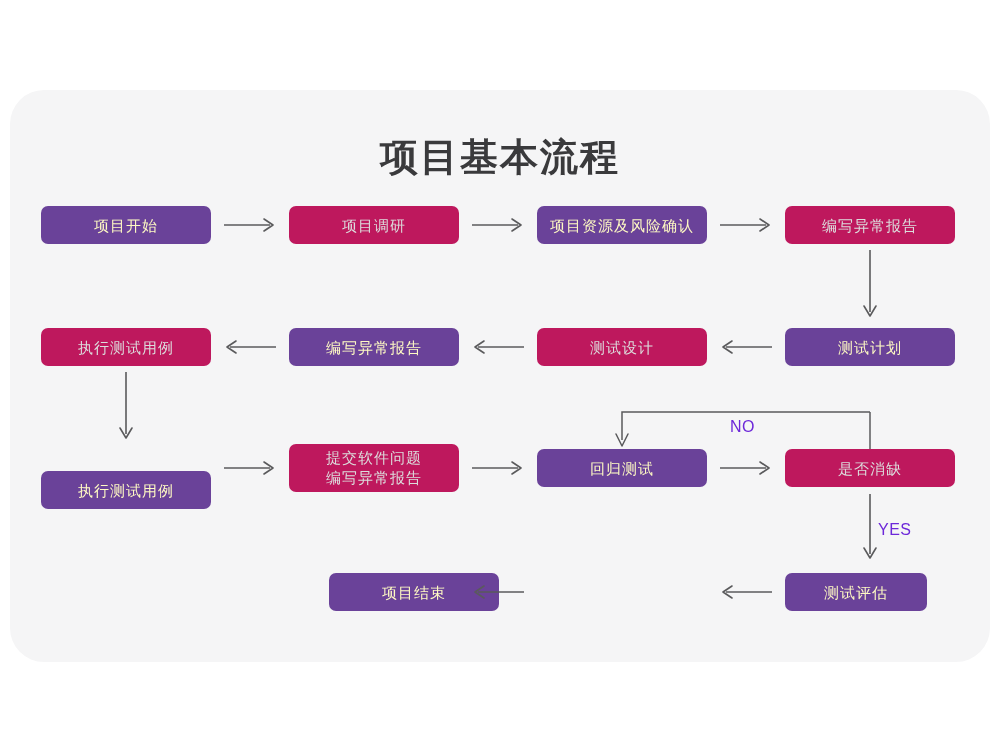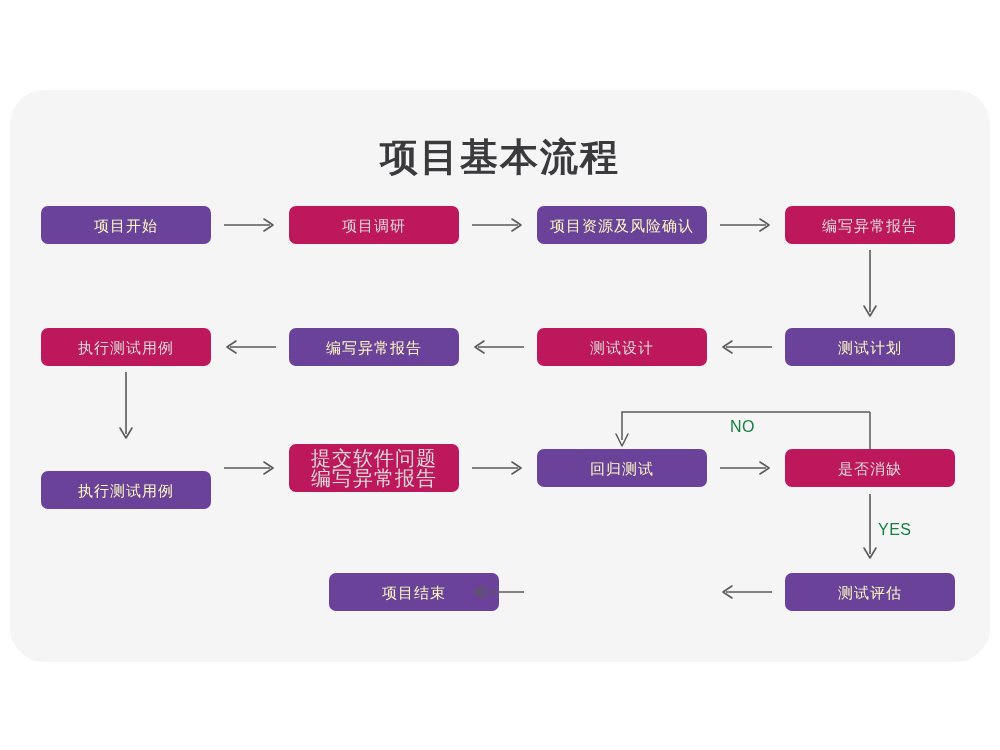--- a/index.html
+++ b/index.html
@@ -62,21 +62,21 @@
   .node.purple {
     background: #6a4299;
     color: #fef9c3;
   }
   .node.gray {
     background: #be185d;
     color: #dcdcdc;
   }
   .node.tall {
     height: 48px;
-    font-size: 20px;
+    font-size: 15px;
     line-height: 20px;
   }
 
   
   .arrow-h {
     position: absolute;
     height: 20px;
     display: block;
   }
   .arrow-h svg { display: block; overflow: visible; }
@@ -90,21 +90,21 @@
 
   
   .loop {
     position: absolute;
   }
   .loop svg { display: block; overflow: visible; }
 
   .edge-label {
     position: absolute;
     font-size: 16px;
-    color: #15803d;
+    color: #6d28d9;
     letter-spacing: 0.5px;
     user-select: none;
   }
 </style>
 </head>
 <body>
 
 <div id="canvas">
 
   <div id="panel"></div>
@@ -240,15 +240,15 @@
   </div>
 
 
   <div class="arrow-h" style="left:718px; top:583px; width:56px;">
     <svg width="56" height="18" viewBox="0 0 56 18">
       <path d="M8 9 H54" stroke="#5a5a5c" stroke-width="1.6" fill="none"></path>
       <path d="M14 3 L5 9 L14 15" stroke="#5a5a5c" stroke-width="1.6" fill="none" stroke-linecap="round" stroke-linejoin="round"></path>
     </svg>
   </div>
 
-  <div class="node purple" style="left:785px; top:573px; width:170px;">测试评估</div>
+  <div class="node purple" style="left:785px; top:573px; width:142px;">测试评估</div>
 
 </div>
 
 </body></html>

